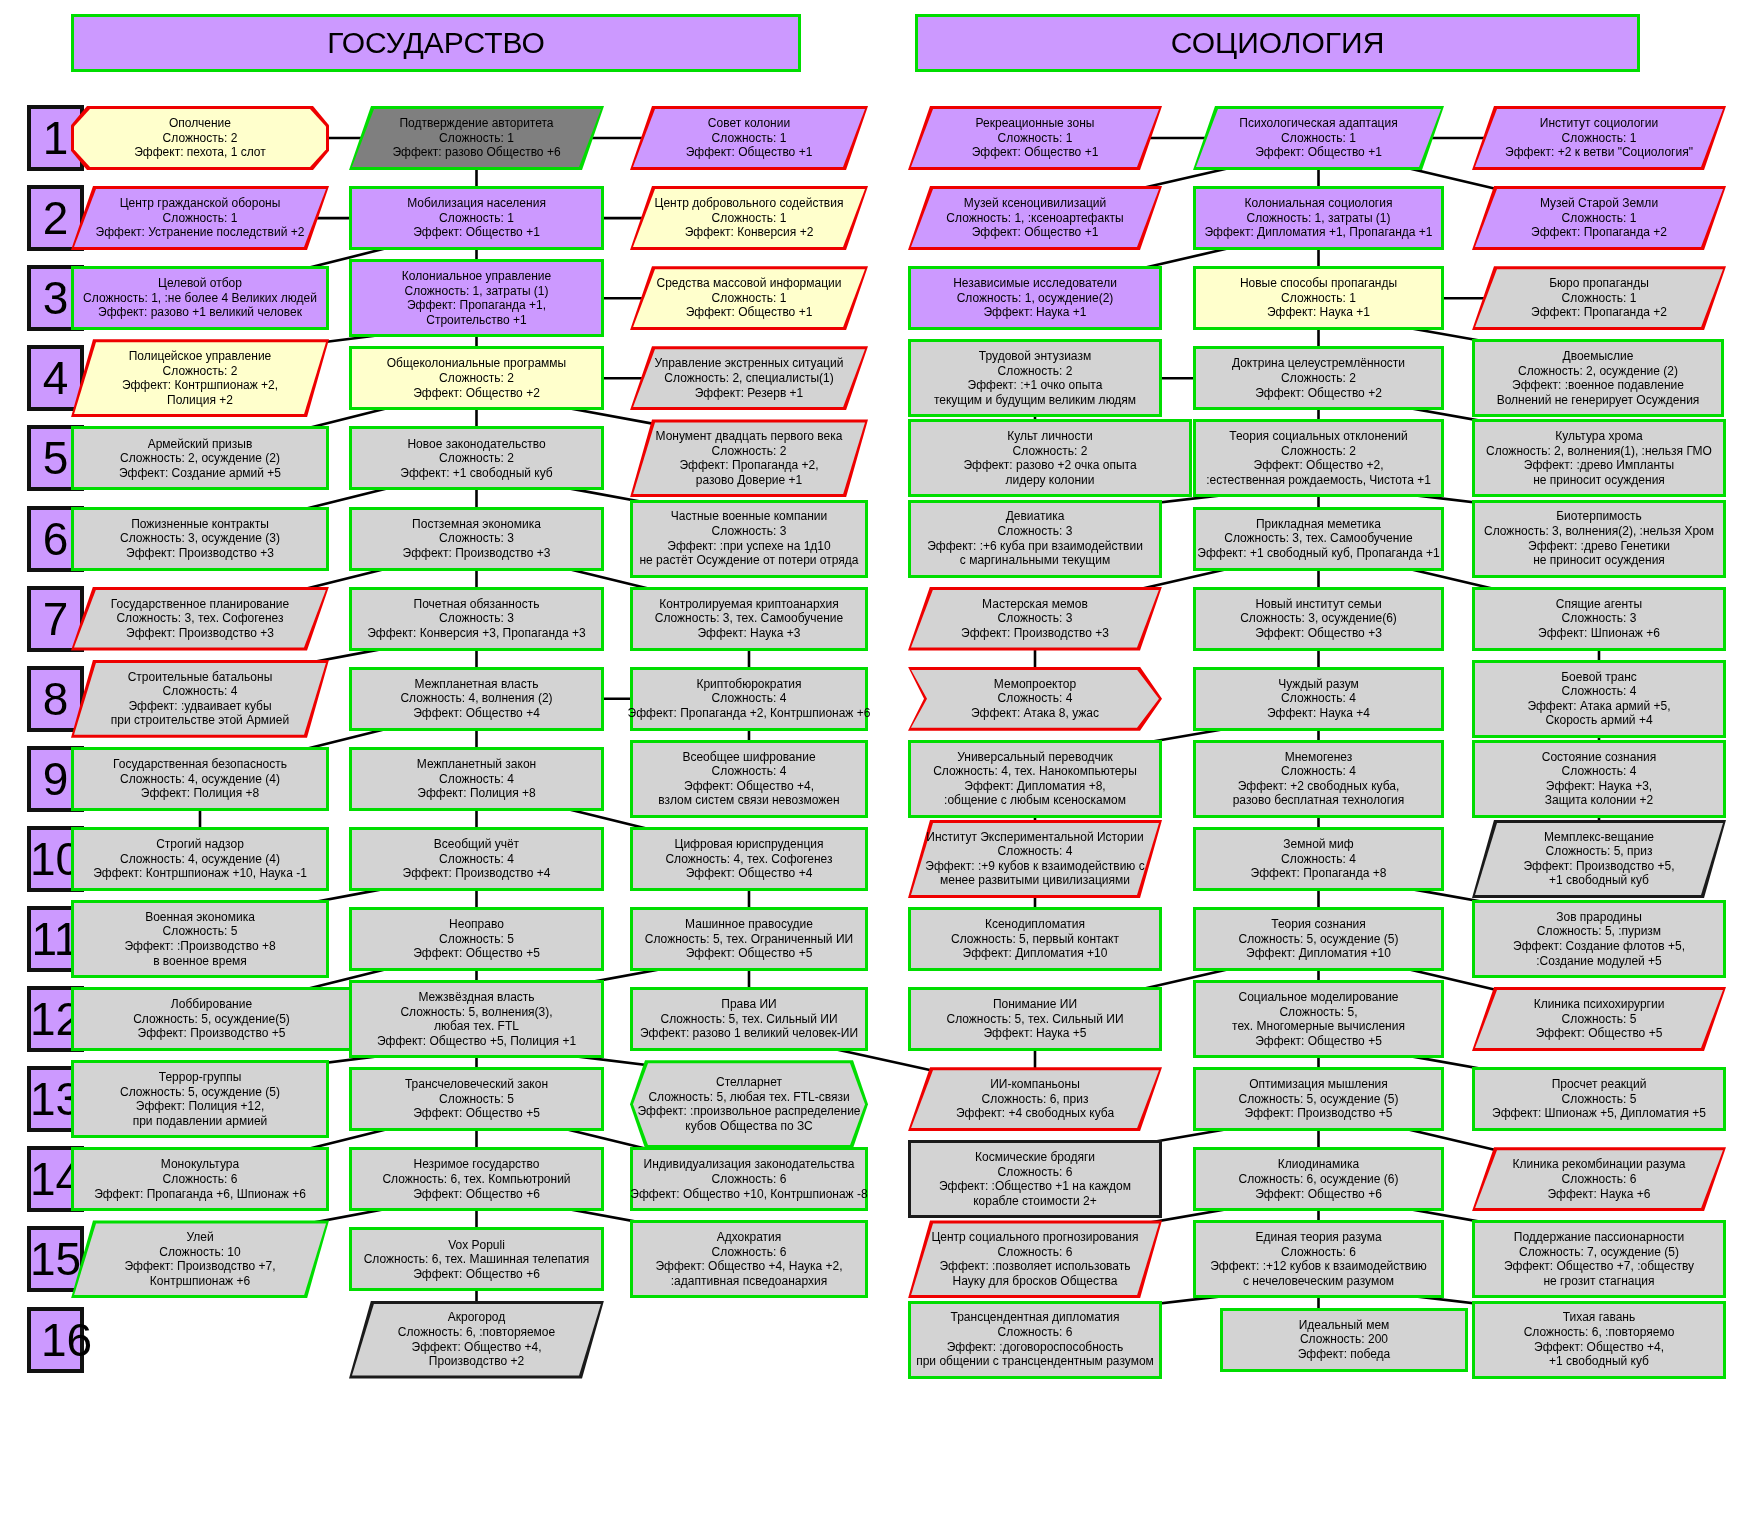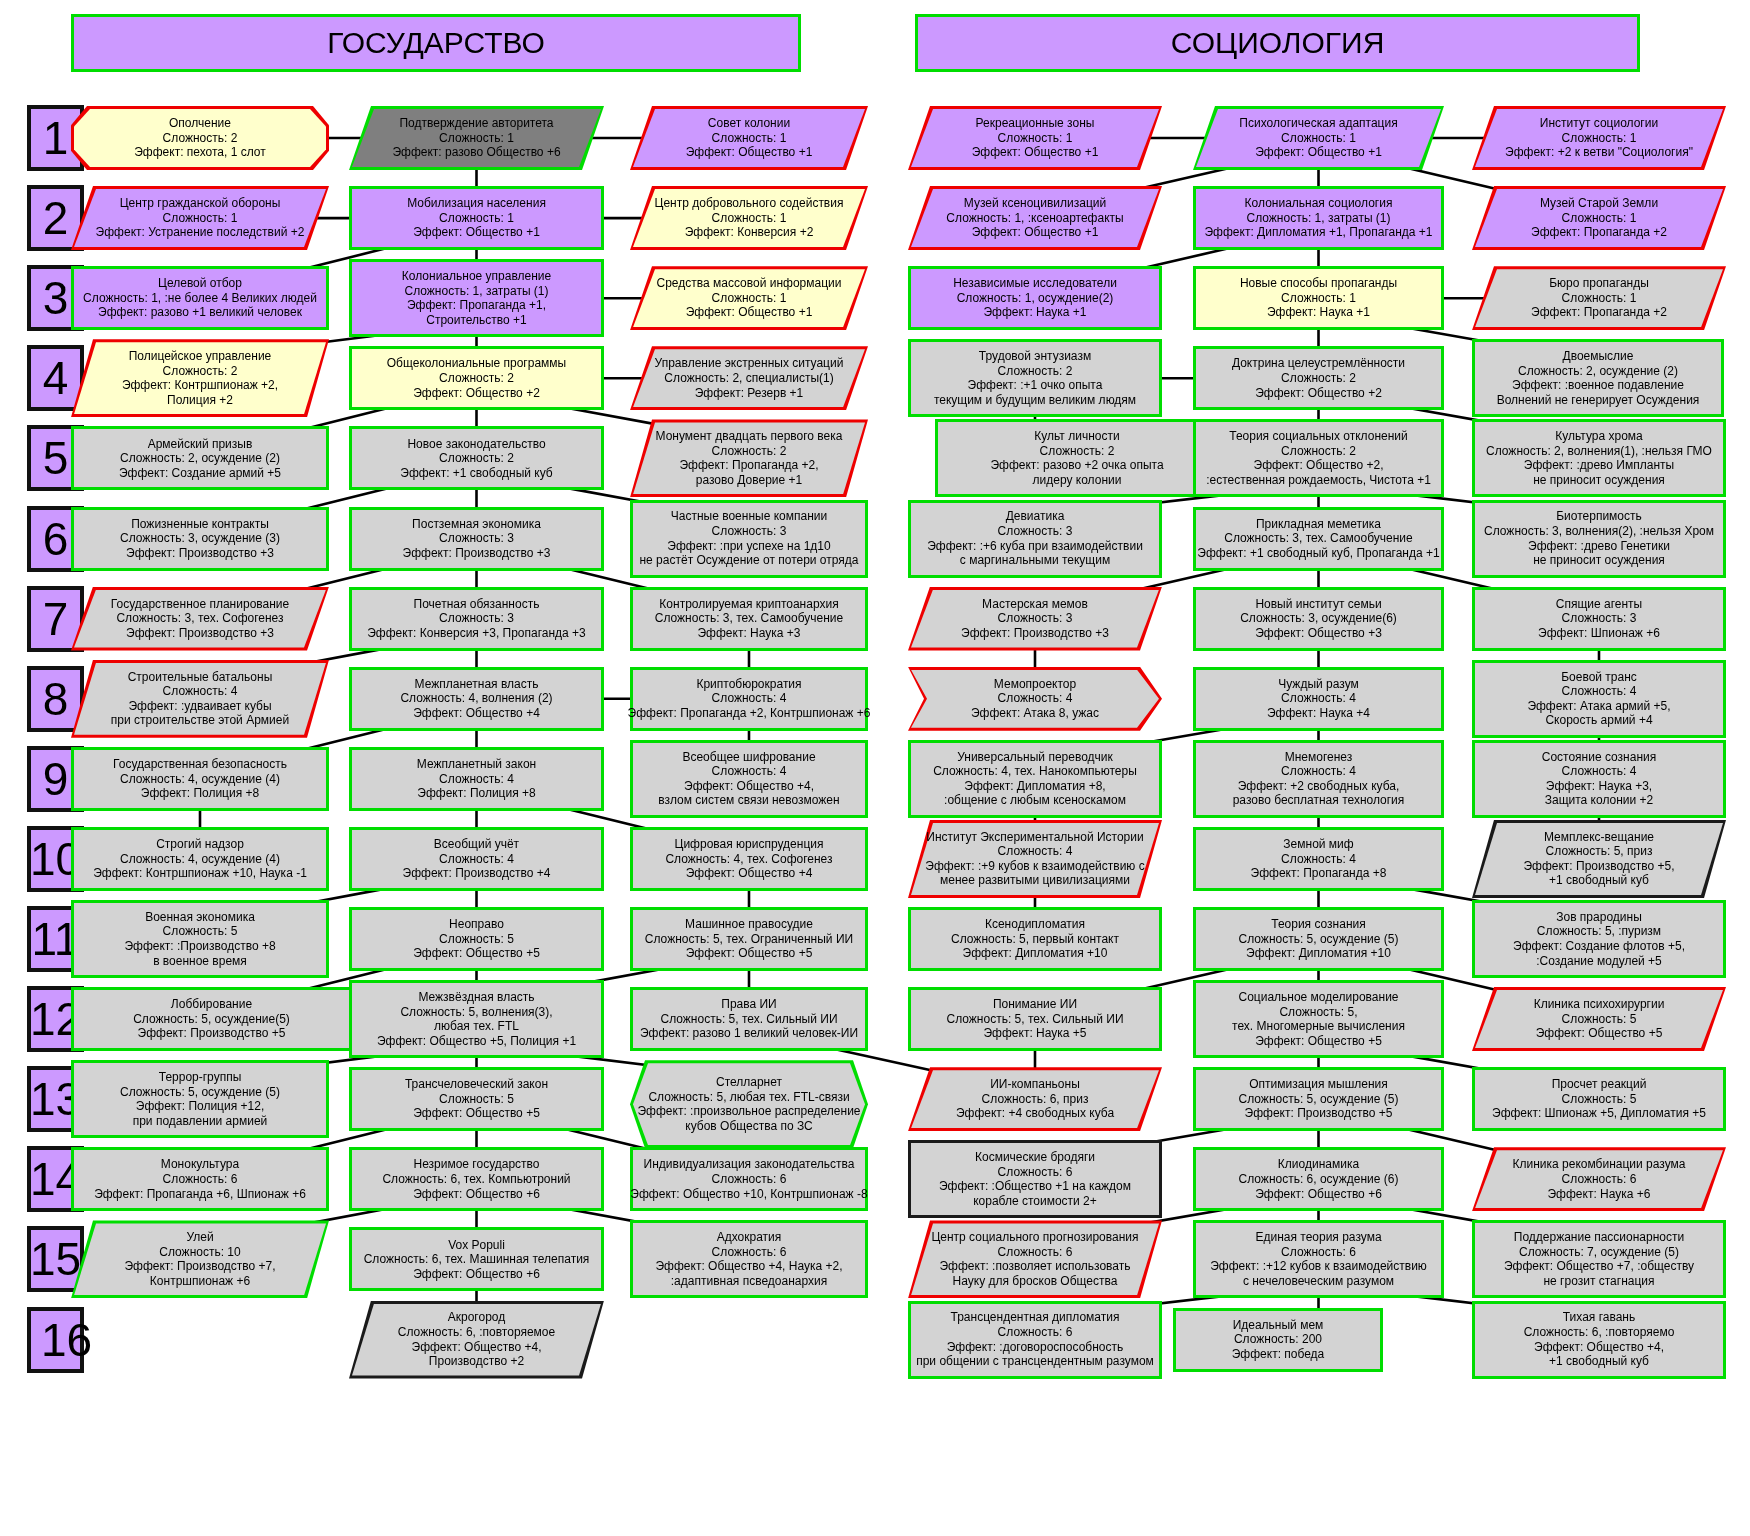--- a/index.html
+++ b/index.html
@@ -637,21 +637,21 @@
       </div>
       <div class="node" style="left: 1472px; top: 339.3px; width: 252px; height: 78px;">
         <div class="lyr" style="inset: 0px; background: rgb(211, 211, 211); border: 3px solid rgb(0, 221, 0); box-sizing: border-box;"></div>
         <div class="txt">
           <span>Двоемыслие</span>
           <span>Сложность: 2, осуждение (2)</span>
           <span>Эффект: :военное подавление</span>
           <span>Волнений не генерирует Осуждения</span>
         </div>
       </div>
-      <div class="node" style="left: 908px; top: 419.4px; width: 284px; height: 78px; margin-left: 27px;">
+      <div class="node" style="left: 908px; top: 419.4px; width: 284px; height: 78px;">
         <div class="lyr" style="inset: 0px; background: rgb(211, 211, 211); border: 3px solid rgb(0, 221, 0); box-sizing: border-box;"></div>
         <div class="txt">
           <span>Культ личности</span>
           <span>Сложность: 2</span>
           <span>Эффект: разово +2 очка опыта</span>
           <span>лидеру колонии</span>
         </div>
       </div>
       <div class="node" style="left: 1193px; top: 419.4px; width: 251px; height: 78px;">
         <div class="lyr" style="inset: 0px; background: rgb(211, 211, 211); border: 3px solid rgb(0, 221, 0); box-sizing: border-box;"></div>
@@ -935,21 +935,21 @@
       </div>
       <div class="node" style="left: 908px; top: 1300.5px; width: 254px; height: 78px;">
         <div class="lyr" style="inset: 0px; background: rgb(211, 211, 211); border: 3px solid rgb(0, 221, 0); box-sizing: border-box;"></div>
         <div class="txt">
           <span>Трансцендентная дипломатия</span>
           <span>Сложность: 6</span>
           <span>Эффект: :договороспособность</span>
           <span>при общении с трансцендентным разумом</span>
         </div>
       </div>
-      <div class="node" style="left: 1173px; top: 1307.5px; width: 210px; height: 64px;">
+      <div class="node" style="left: 1220px; top: 1307.5px; width: 248px; height: 64px;">
         <div class="lyr" style="inset: 0px; background: rgb(211, 211, 211); border: 3px solid rgb(0, 221, 0); box-sizing: border-box;"></div>
         <div class="txt">
           <span>Идеальный мем</span>
           <span>Сложность: 200</span>
           <span>Эффект: победа</span>
         </div>
       </div>
       <div class="node" style="left: 1472px; top: 1300.5px; width: 254px; height: 78px;">
         <div class="lyr" style="inset: 0px; background: rgb(211, 211, 211); border: 3px solid rgb(0, 221, 0); box-sizing: border-box;"></div>
         <div class="txt">

